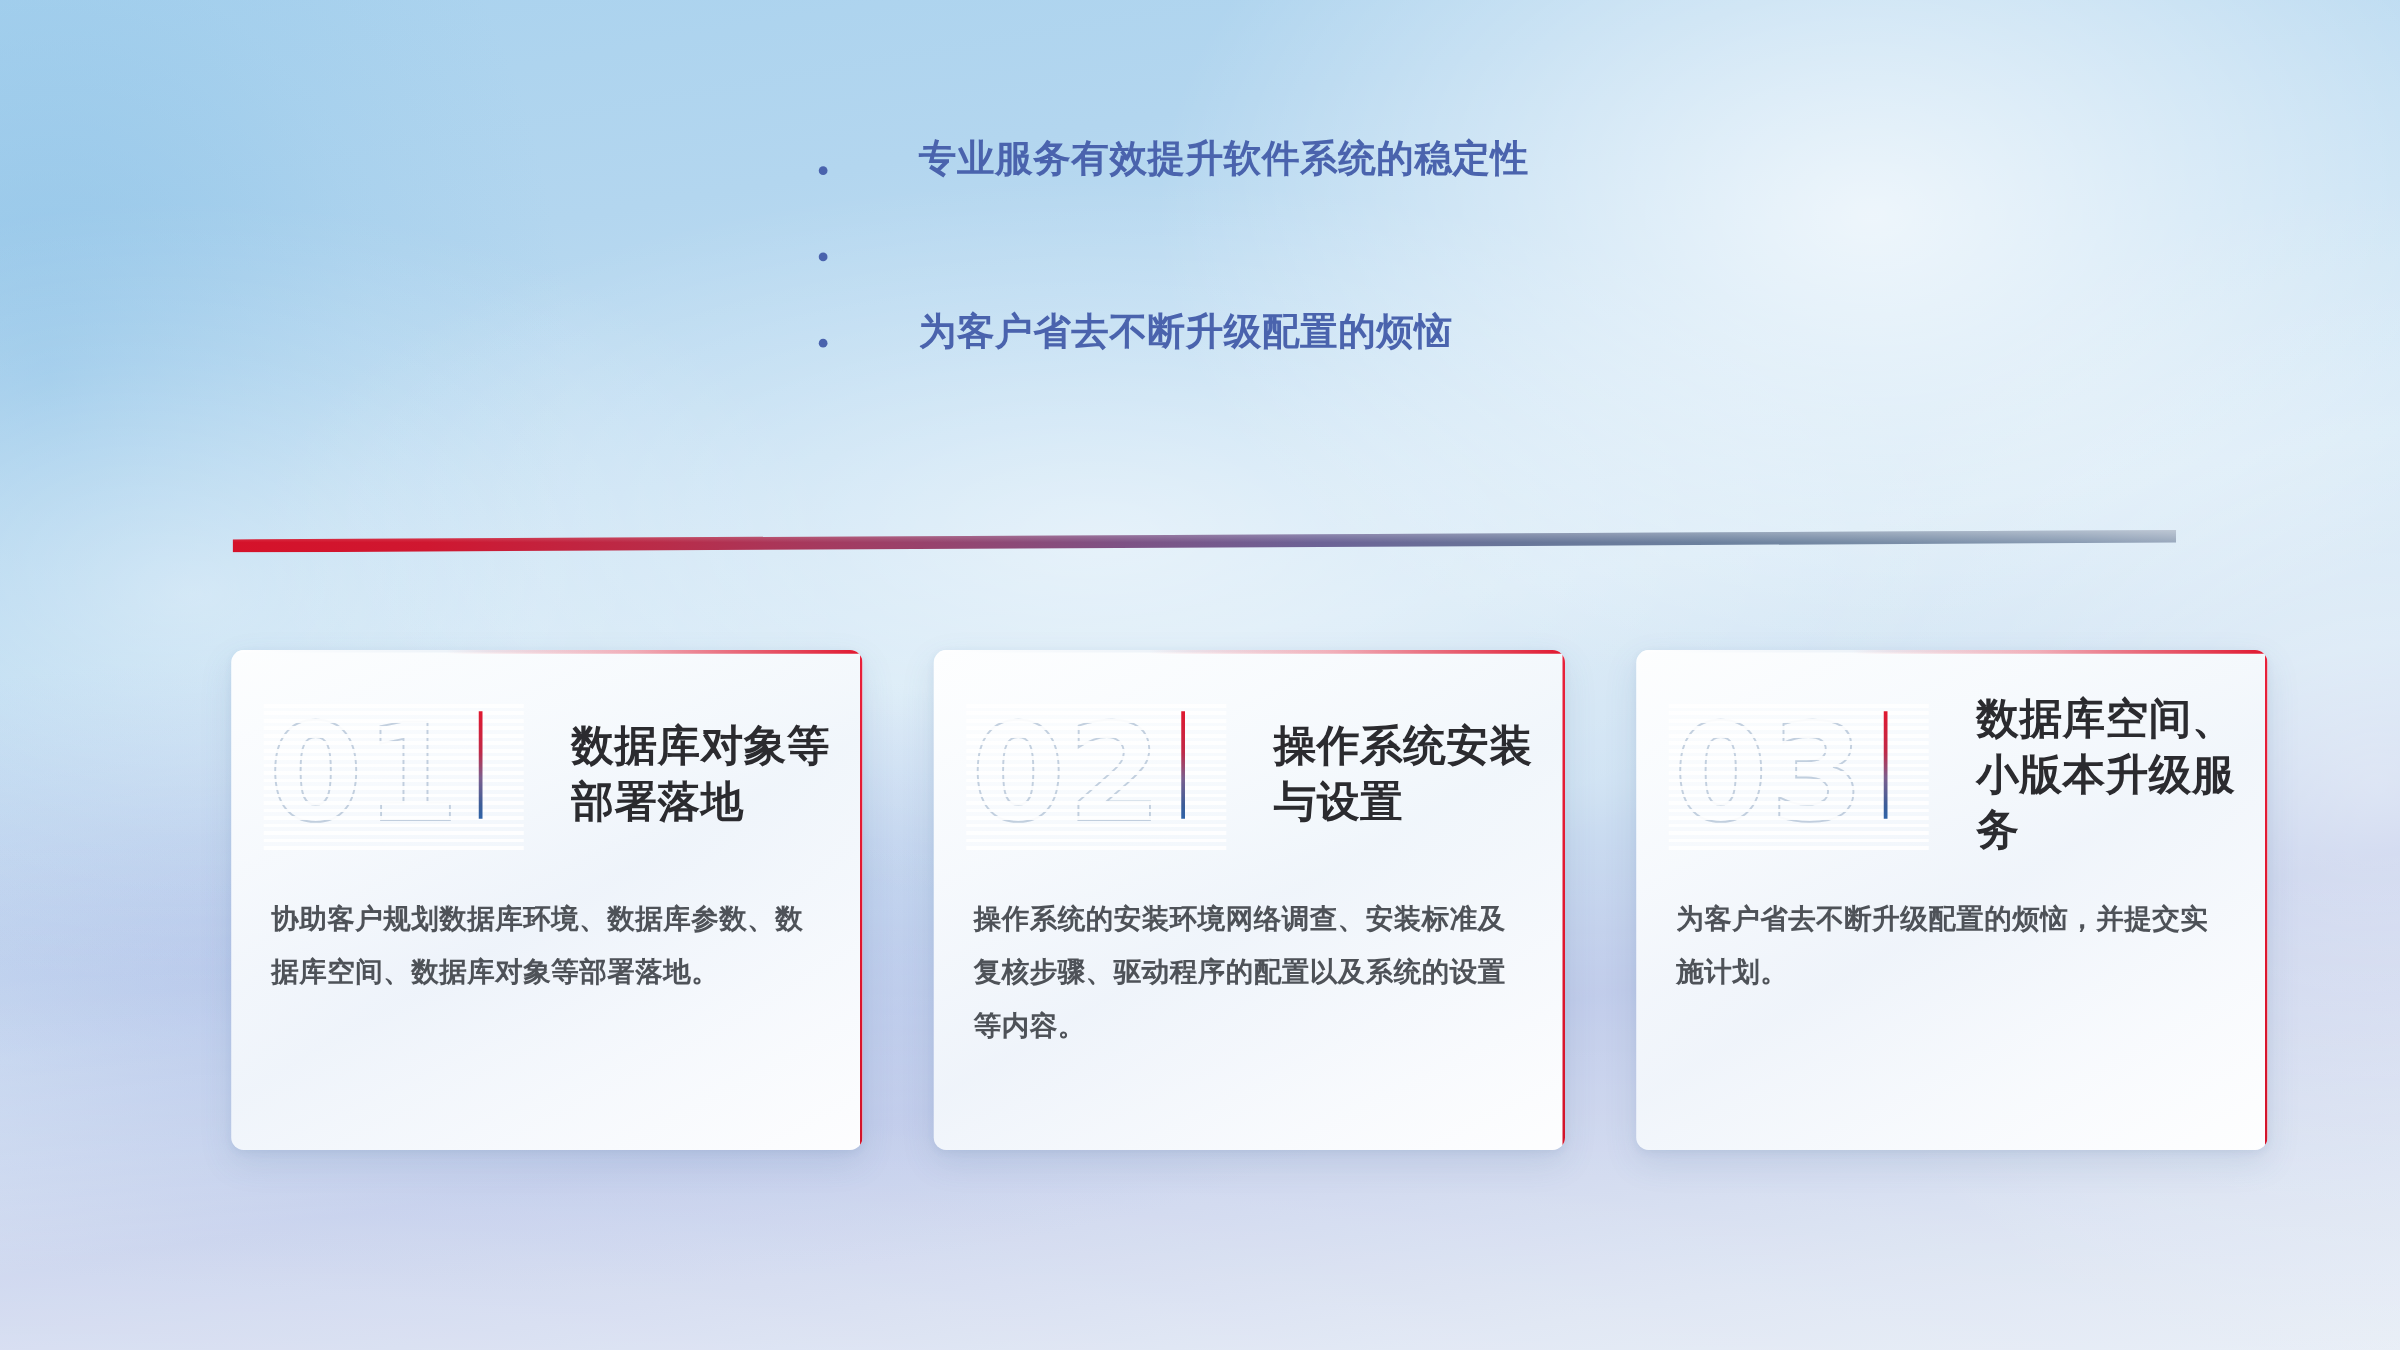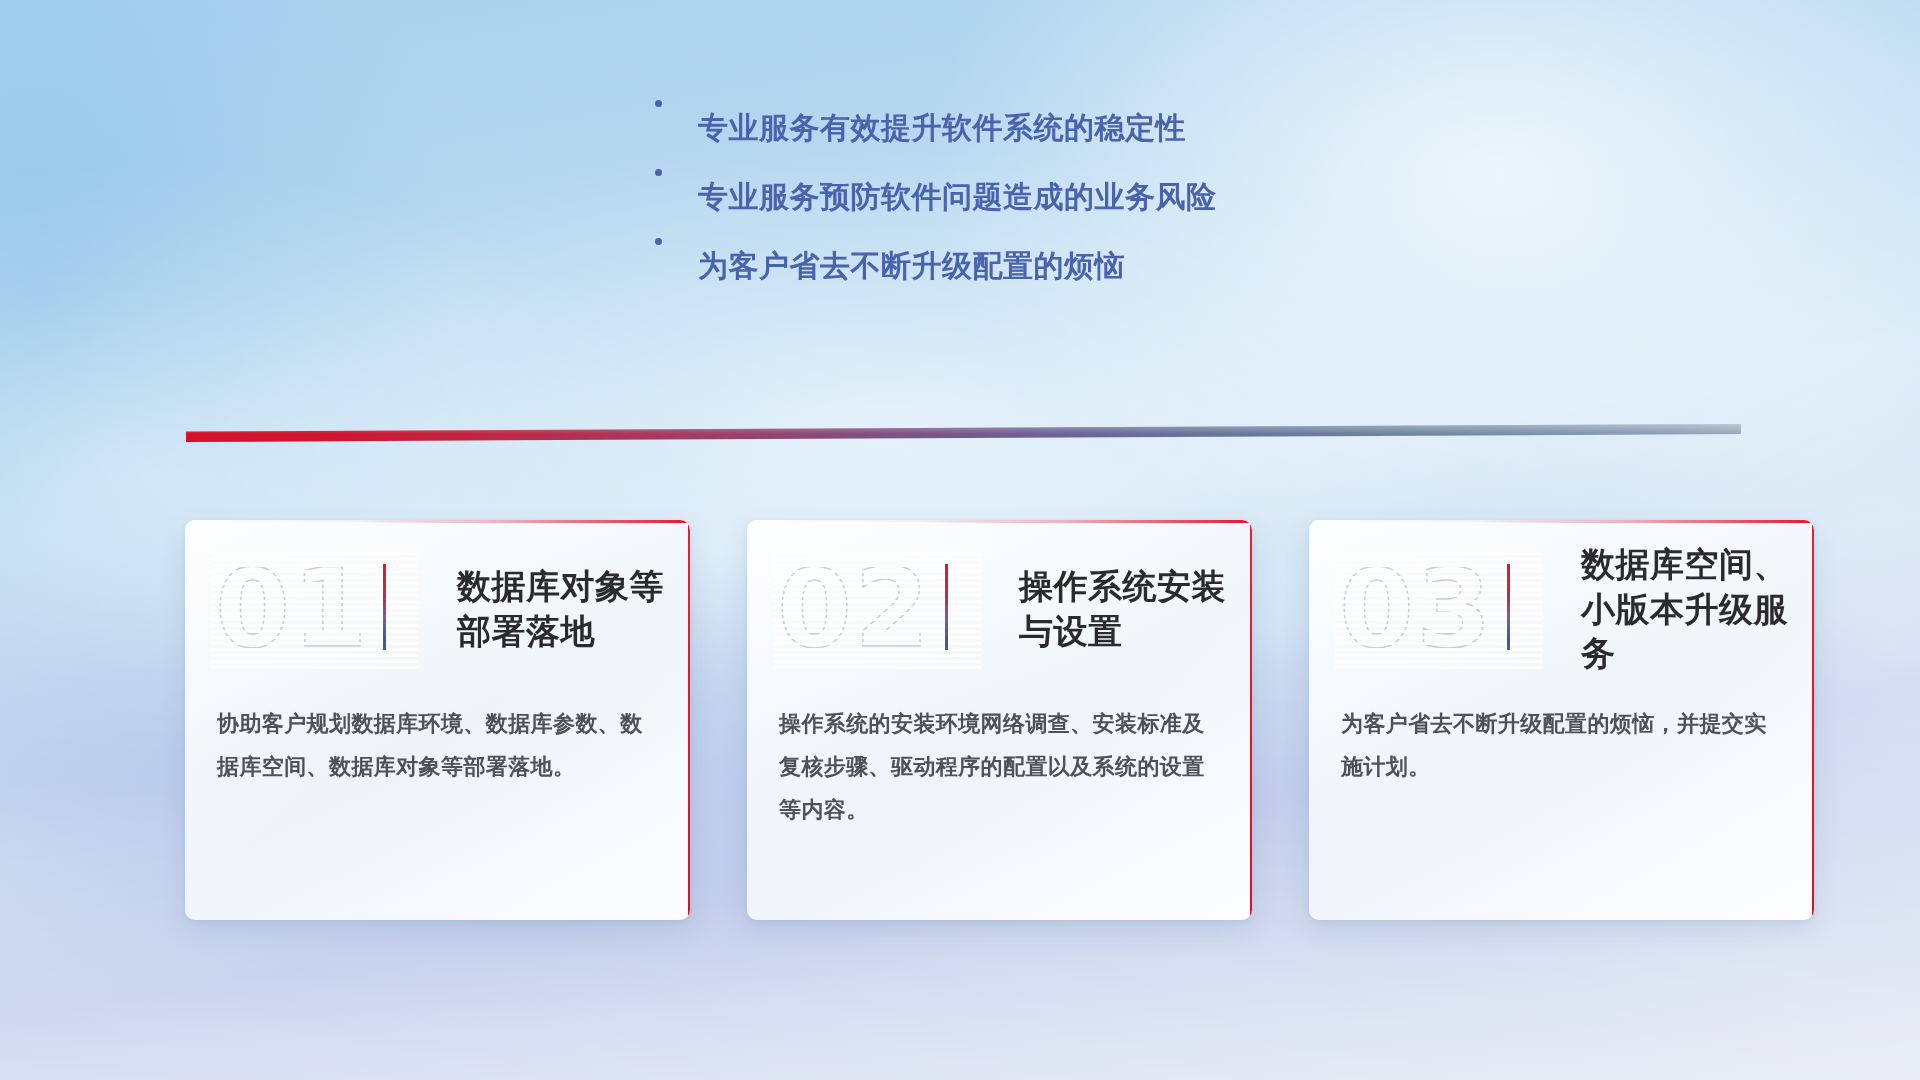--- a/index.html
+++ b/index.html
@@ -75,23 +75,24 @@
   
   .bullets {
     position: absolute;
     left: 655px;
     top: 108px;
     width: 900px;
   }
 
   .bullet-row {
     display: flex;
-    align-items: flex-start;
+    align-items: flex-end;
     margin-bottom: 29px;
     height: 40px;
+    gap: 37px;
   }
 
   .bullet-dot {
     flex: 0 0 auto;
     width: 7px;
     height: 7px;
     border-radius: 50%;
     background: #4a63ad;
     margin-right: 36px;
     position: relative;
@@ -201,21 +202,21 @@
     top: 0;
     height: 1.5px;
     background: linear-gradient(to right, rgba(255,255,255,0.9) 0%, rgba(230,238,246,0.8) 40%, rgba(226,30,55,0) 62%);
   }
 
   .card-head {
     position: relative;
     height: 168px;
     display: flex;
     align-items: center;
-    padding: 5px 0 0 30px;
+    padding: 16px 0 0 30px;
   }
 
   .card-number {
     font-family: "DejaVu Sans", "Liberation Sans", sans-serif;
     font-size: 108px;
     font-weight: 700;
     letter-spacing: 2px;
     line-height: 1;
     color: transparent;
     -webkit-text-stroke: 1.5px rgba(150,172,196,0.55);
@@ -282,21 +283,20 @@
   <div class="bg-layer bg-right-fade"></div>
   <div class="bg-layer bg-bottom-fade"></div>
 
   <div class="bullets">
     <div class="bullet-row">
       <span class="bullet-dot"></span>
       <span class="bullet-text">专业服务有效提升软件系统的稳定性</span>
     </div>
     <div class="bullet-row">
       <span class="bullet-dot"></span>
-      <span class="bullet-text">专业服务预防软件问题造成的业务风险</span>
     </div>
     <div class="bullet-row">
       <span class="bullet-dot"></span>
       <span class="bullet-text">为客户省去不断升级配置的烦恼</span>
     </div>
   </div>
 
   <div class="divider-wrap">
     <div class="divider-shape"></div>
     <div class="divider-gloss"></div>

